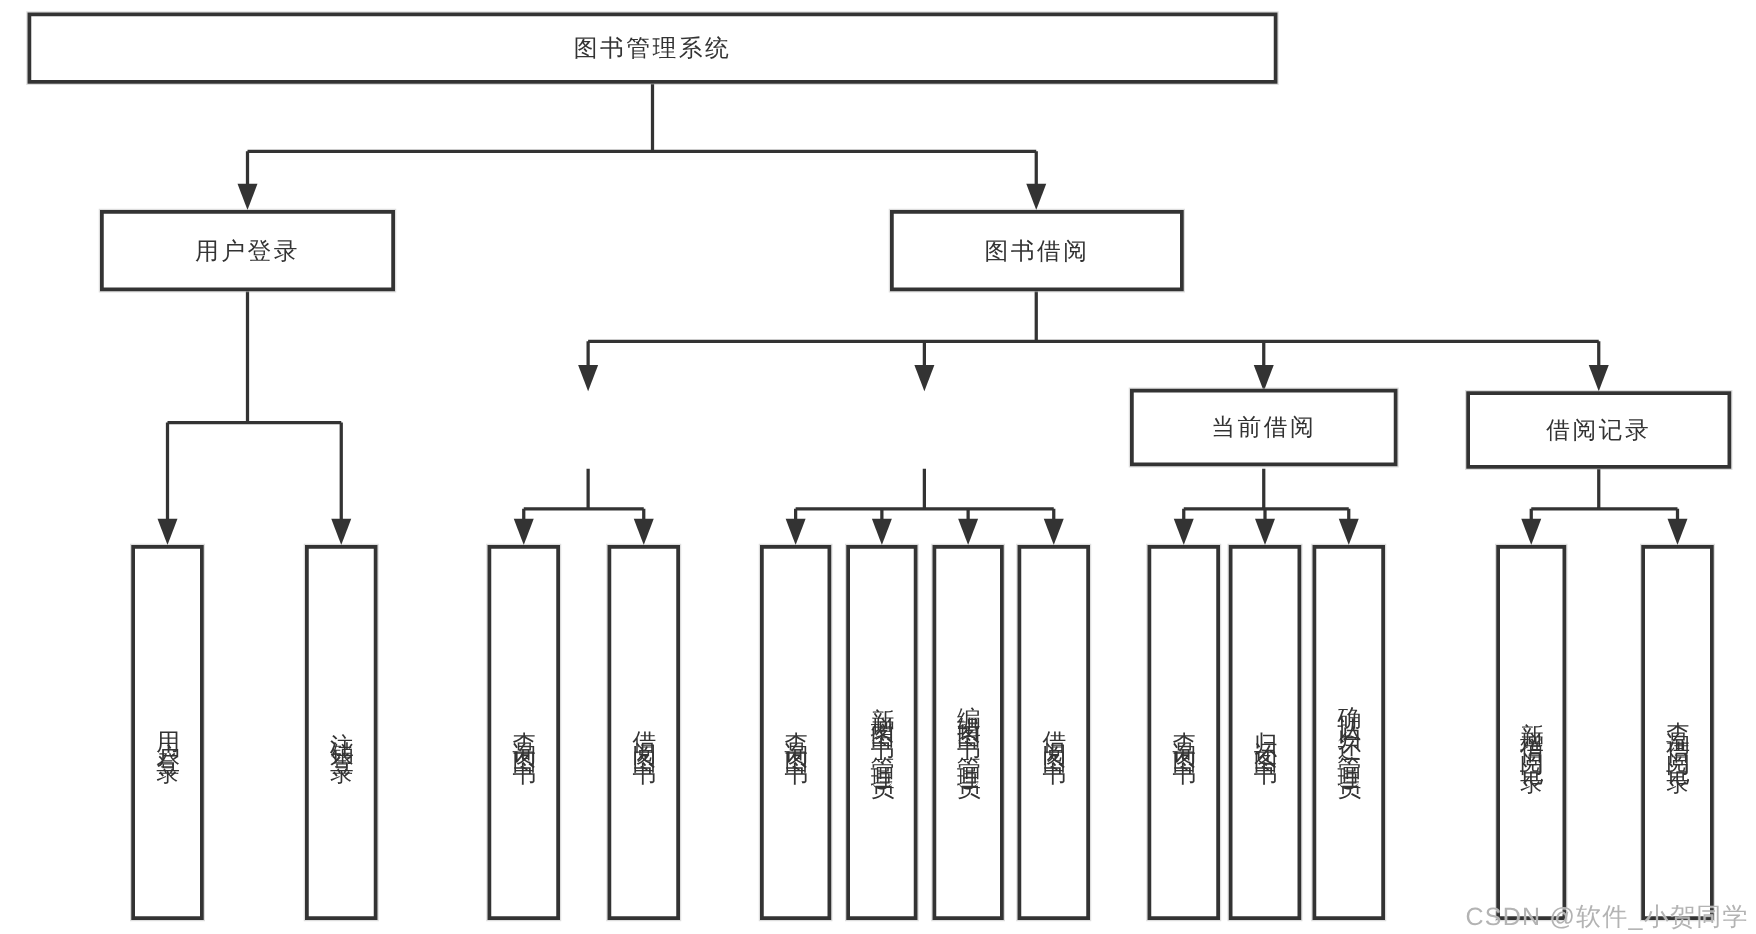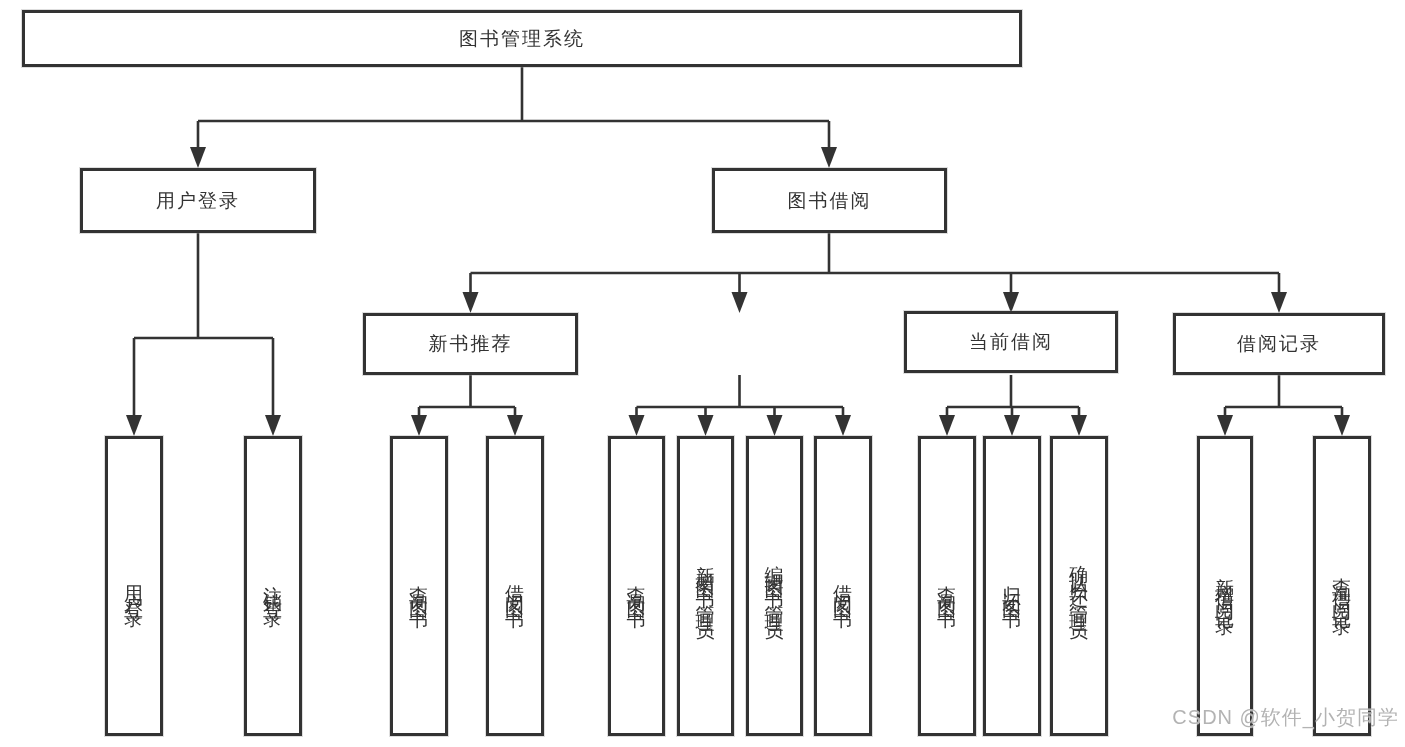--- a/index.html
+++ b/index.html
@@ -40,21 +40,21 @@
   .node.v span{
     writing-mode:vertical-rl;
     text-orientation:mixed;
     font-size:19px;
     letter-spacing:8px;
     color:var(--text);
     line-height:1;
   }
   .watermark{
     position:absolute;
-    right:6px;bottom:16px;
+    right:6px;bottom:0;
     font-size:20px;
     color:var(--watermark);
     letter-spacing:1px;
     z-index:5;
     text-shadow:0 1px 1px rgba(255,255,255,0.8);
     white-space:nowrap;
   }
 </style>
 </head>
 <body>
@@ -101,23 +101,20 @@
     <span>图书管理系统</span>
   </div>
 
   <div class="node h" style="left:80px;top:168px;width:236px;height:65px">
     <span>用户登录</span>
   </div>
   <div class="node h" style="left:712px;top:168px;width:235px;height:65px">
     <span>图书借阅</span>
   </div>
 
-  <div class="node h" style="left:363px;top:313px;width:215px;height:62px">
-    <span>新书推荐</span>
-  </div>
   <div class="node h" style="left:904px;top:311px;width:214px;height:62px">
     <span>当前借阅</span>
   </div>
   <div class="node h" style="left:1173px;top:313px;width:212px;height:62px">
     <span>借阅记录</span>
   </div>
 
   <div class="node v" style="left:105px;top:436px;width:58px;height:300px">
     <span>用户登录</span>
   </div>

